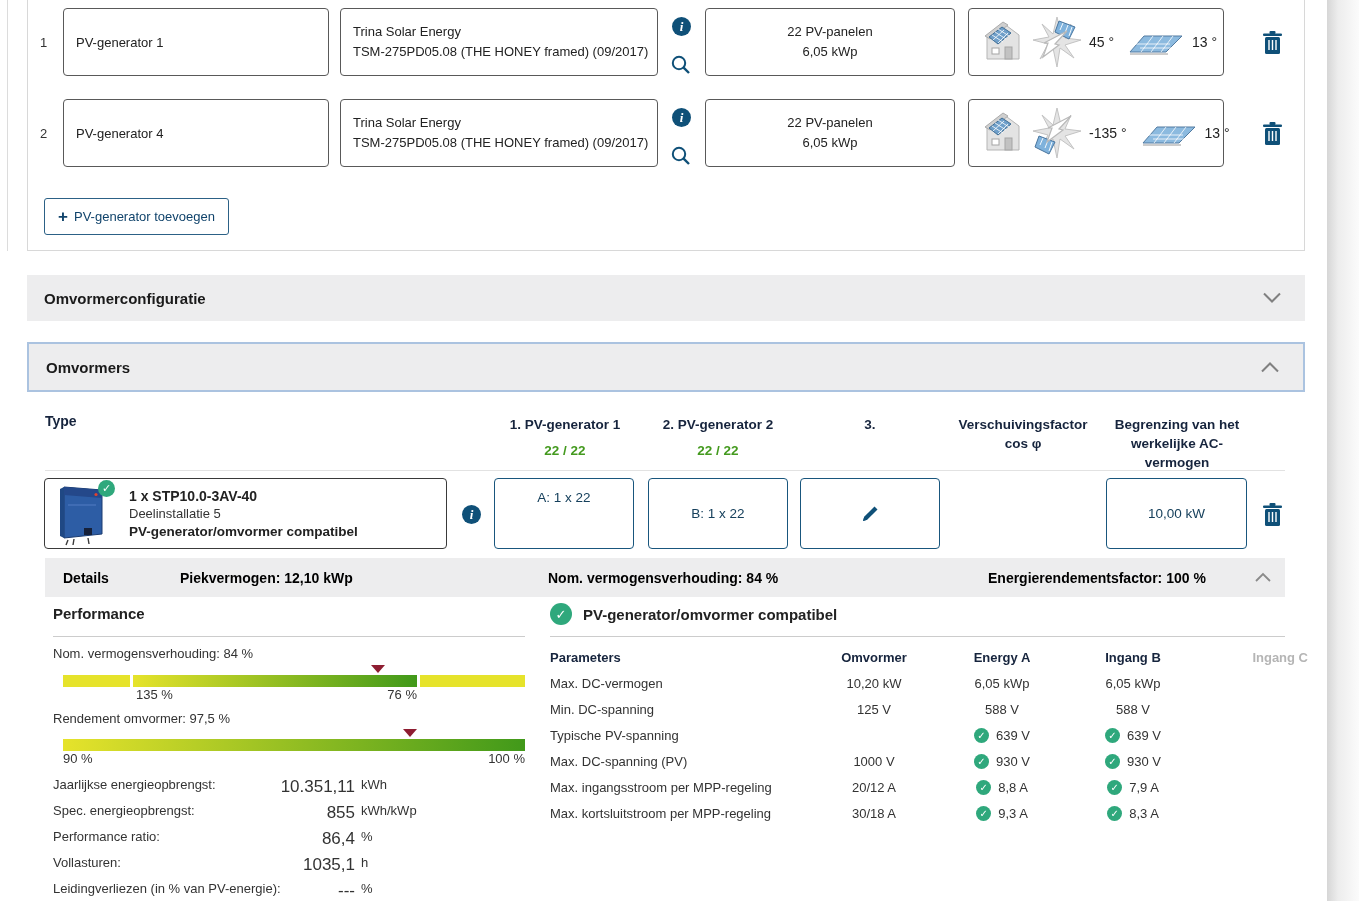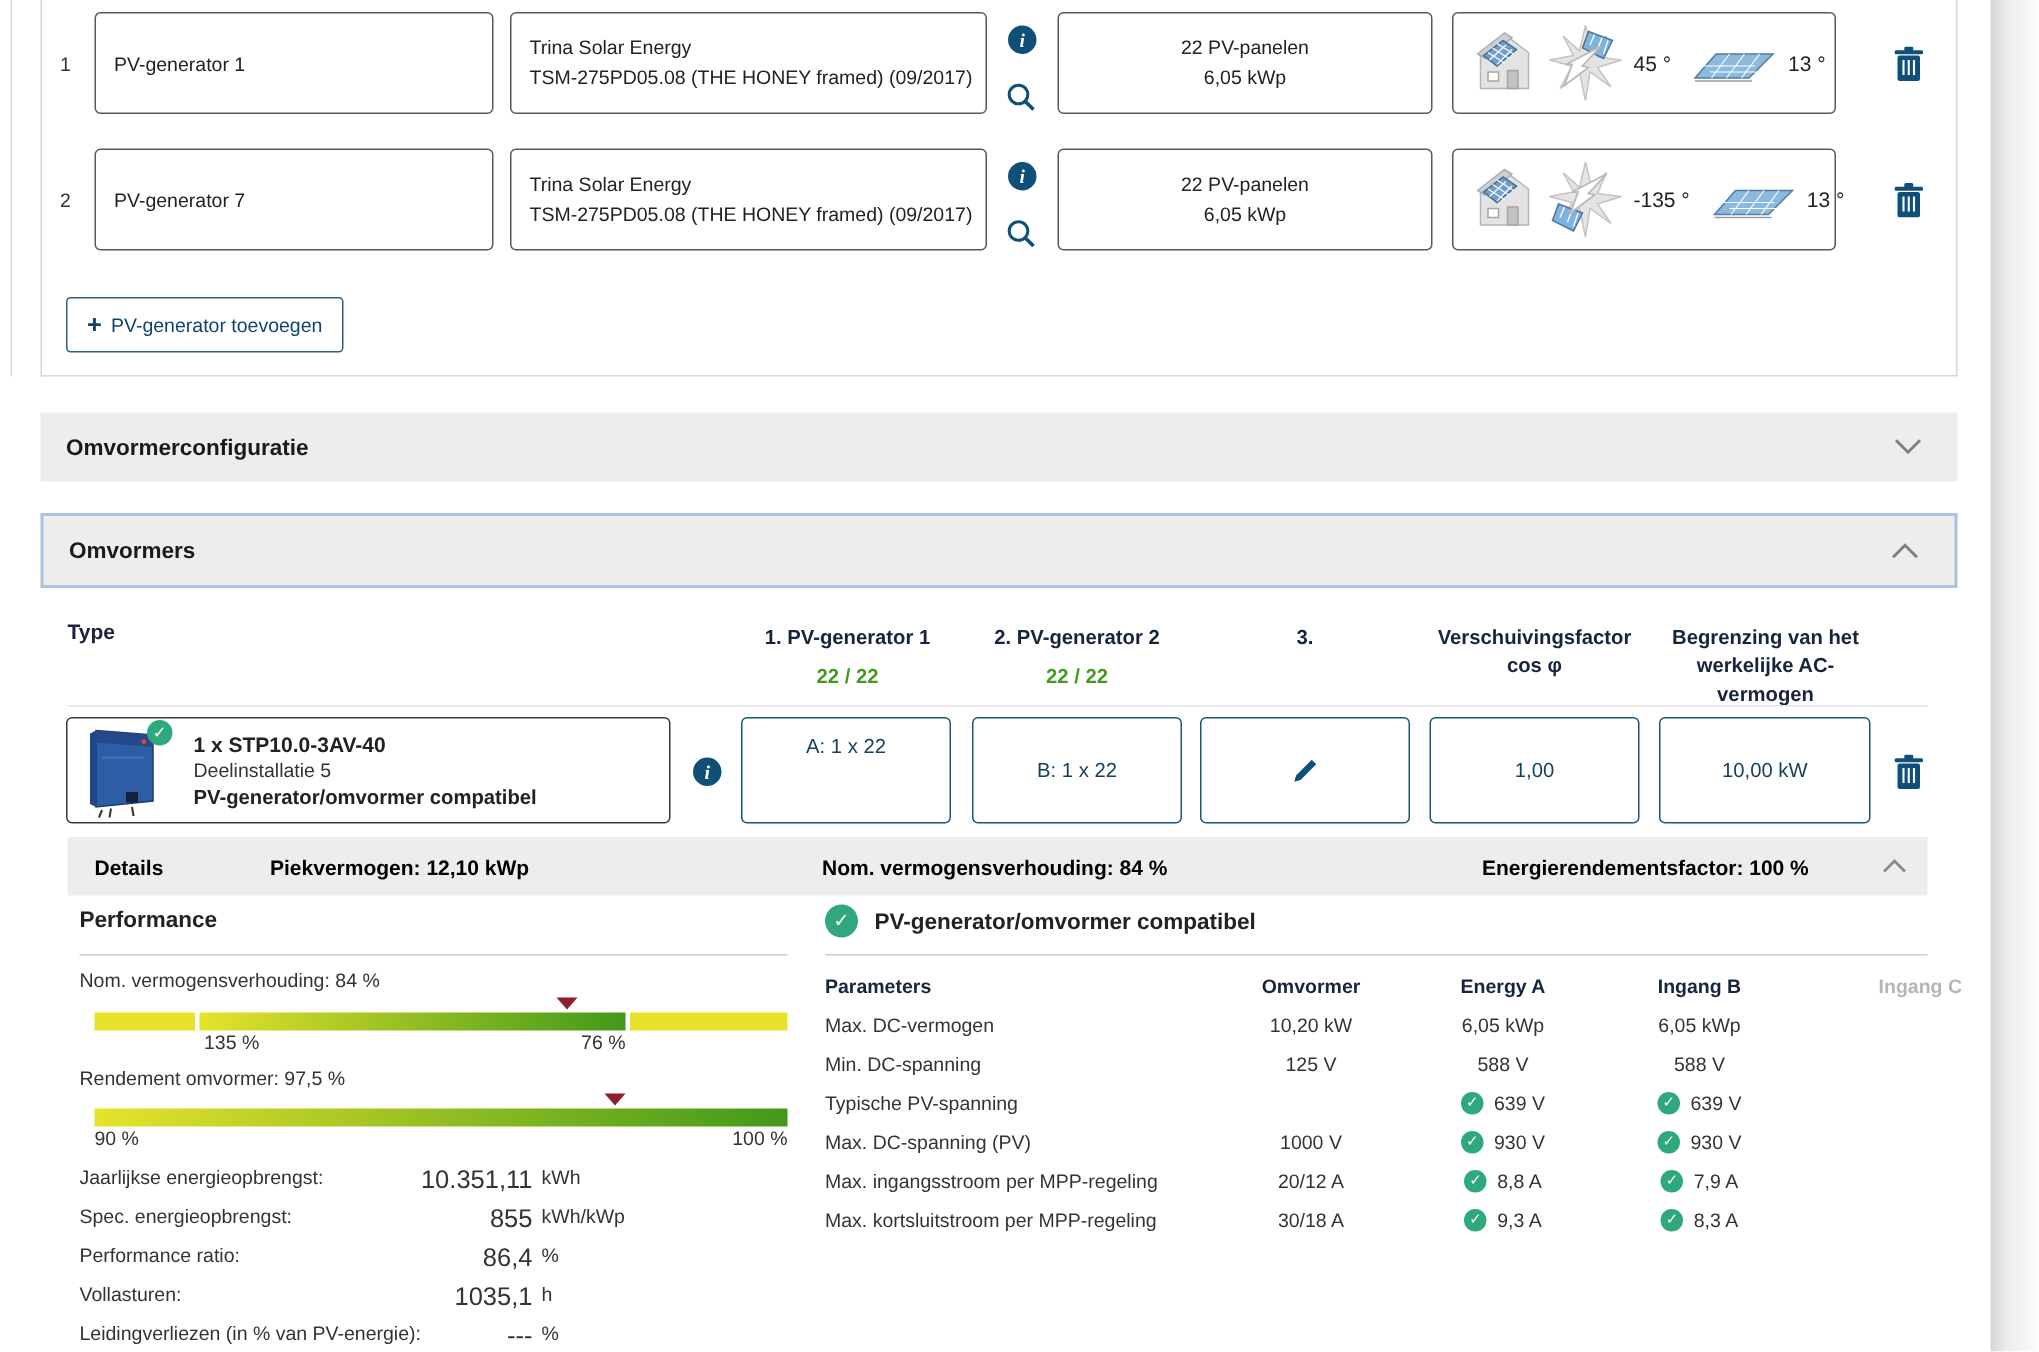--- a/index.html
+++ b/index.html
@@ -148,21 +148,21 @@
           <rect x="0" y="2.5" width="19" height="2.6" rx="1" fill="#0f5078"></rect>
           <rect x="6.5" y="0" width="6" height="3" rx="1" fill="#0f5078"></rect>
           <path d="M6 9 V19 M9.5 9 V19 M13 9 V19" stroke="#fff" stroke-width="1.4"></path>
         </svg>
     </div>
   </div>
 
   <div class="gen-row" style="top:99px;">
     <div class="row-num">2</div>
     <div class="fieldbox name-box">
-      <span>PV-generator 7</span>
+      <span>PV-generator 4</span>
     </div>
     <div class="fieldbox module-box">
       <span>Trina Solar Energy</span>
       <span>TSM-275PD05.08 (THE HONEY framed) (09/2017)</span>
     </div>
     <div class="icon-btn info-circle" style="left:672px;top:9px;">i</div>
     <div class="icon-btn" style="left:670px;top:46px;">
       <svg width="21" height="21" viewBox="0 0 21 21">
           <circle cx="9" cy="9" r="6.2" fill="none" stroke="#0f5078" stroke-width="2"></circle>
           <line x1="13.6" y1="13.6" x2="19" y2="19" stroke="#0f5078" stroke-width="2.4"></line>
@@ -290,23 +290,20 @@
     <span>B: 1 x 22</span>
   </div>
   <div class="vbox" style="left:800px;">
     <span>
       <svg width="20" height="20" viewBox="0 0 20 20">
           <path d="M3 17 L4.2 12.8 L14.5 2.5 L17.5 5.5 L7.2 15.8 Z" fill="#0f5078"></path>
           <path d="M3 17 L4.2 12.8 L7.2 15.8 Z" fill="#0f5078"></path>
         </svg>
     </span>
   </div>
-  <div class="vbox" style="left:953px;">
-    <span>1,00</span>
-  </div>
   <div class="vbox" style="left:1106px;width:141px;">
     <span>10,00 kW</span>
   </div>
   <div class="icon-btn" style="left:1263px;top:503px;">
     <svg width="19" height="23" viewBox="0 0 19 23">
         <rect x="2" y="6" width="15" height="17" rx="1.5" fill="#0f5078"></rect>
         <rect x="0" y="2.5" width="19" height="2.6" rx="1" fill="#0f5078"></rect>
         <rect x="6.5" y="0" width="6" height="3" rx="1" fill="#0f5078"></rect>
         <path d="M6 9 V19 M9.5 9 V19 M13 9 V19" stroke="#fff" stroke-width="1.4"></path>
       </svg>

